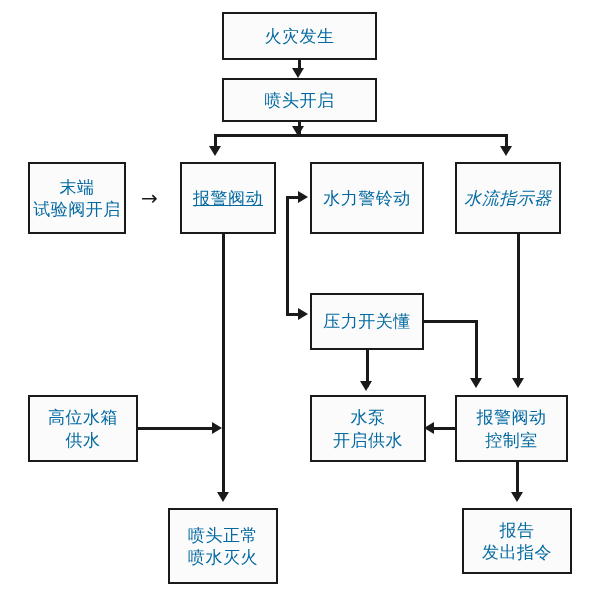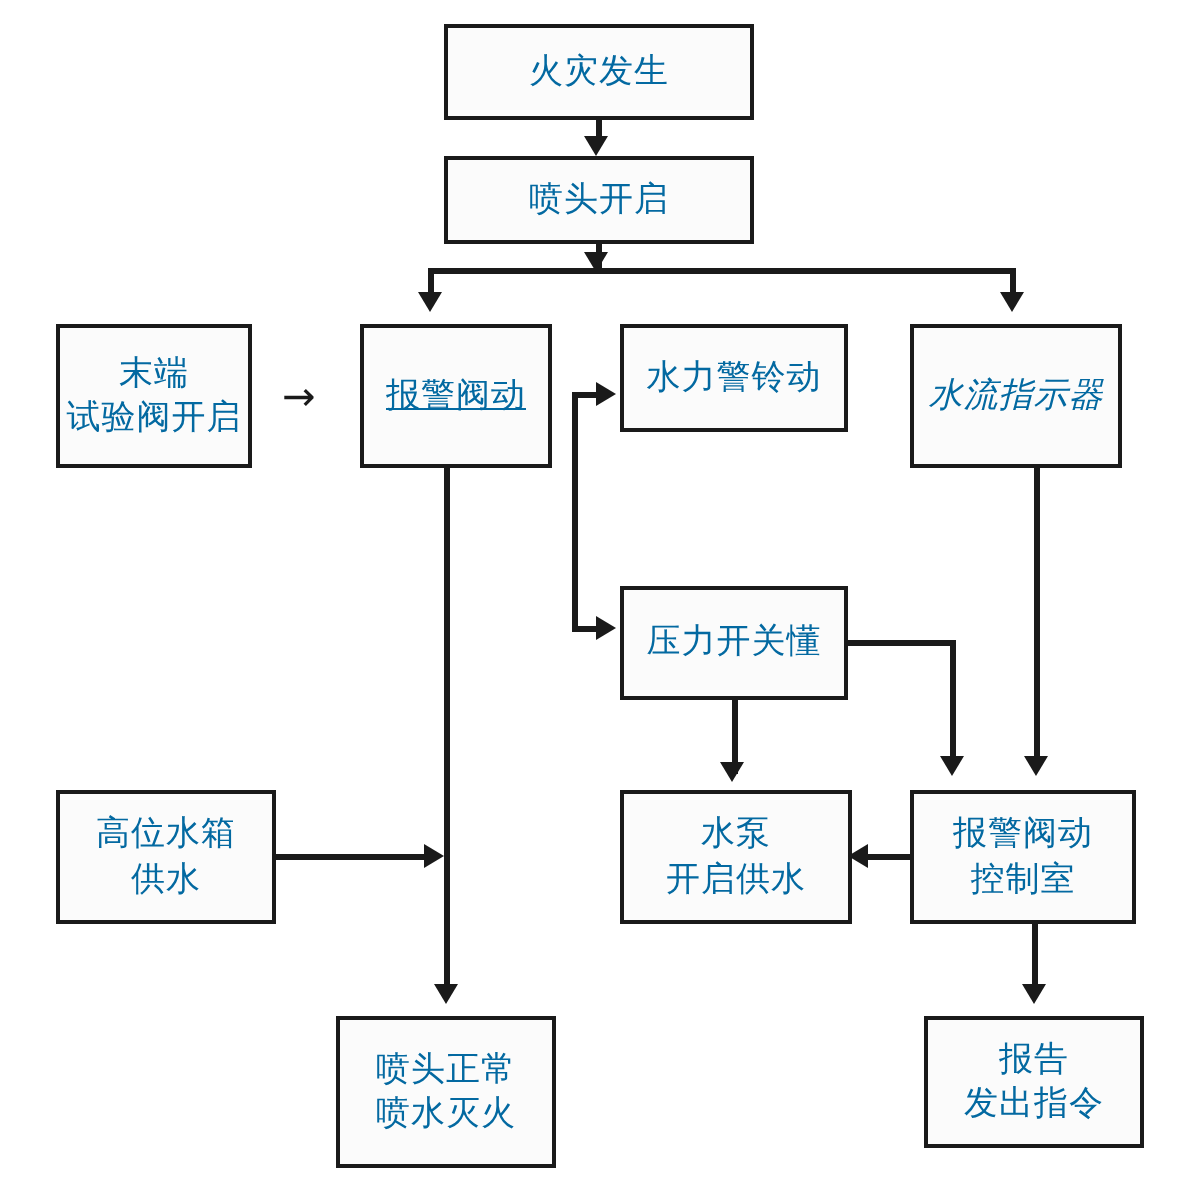--- a/index.html
+++ b/index.html
@@ -73,21 +73,21 @@
 
   <div class="node" style="left:222px; top:12px; width:155px; height:48px;">火灾发生</div>
 
   <div class="node" style="left:222px; top:78px; width:155px; height:44px;">喷头开启</div>
 
   <div class="node" style="left:28px; top:162px; width:98px; height:72px;">末端
 试验阀开启</div>
 
   <div class="node" style="left:180px; top:162px; width:96px; height:72px;text-decoration:underline;">报警阀动</div>
 
-  <div class="node" style="left:310px; top:162px; width:114px; height:54px;">水力警铃动</div>
+  <div class="node" style="left:310px; top:162px; width:114px; height:72px;">水力警铃动</div>
 
   <div class="node" style="left:455px; top:162px; width:106px; height:72px;font-style:italic;">水流指示器</div>
 
   <div class="node" style="left:310px; top:293px; width:114px; height:57px;">压力开关懂</div>
 
   <div class="node" style="left:28px; top:395px; width:110px; height:67px;">高位水箱
 供水</div>
 
   <div class="node" style="left:310px; top:395px; width:116px; height:67px;">水泵
 开启供水</div>

